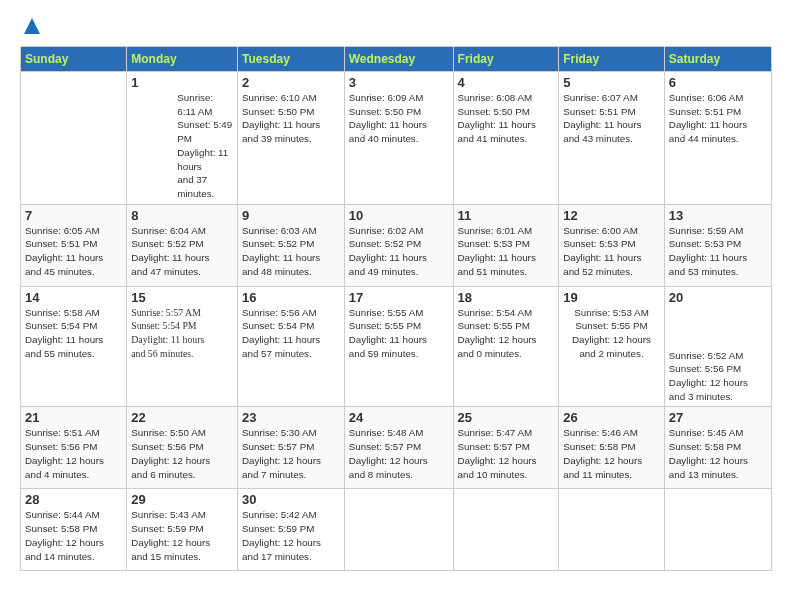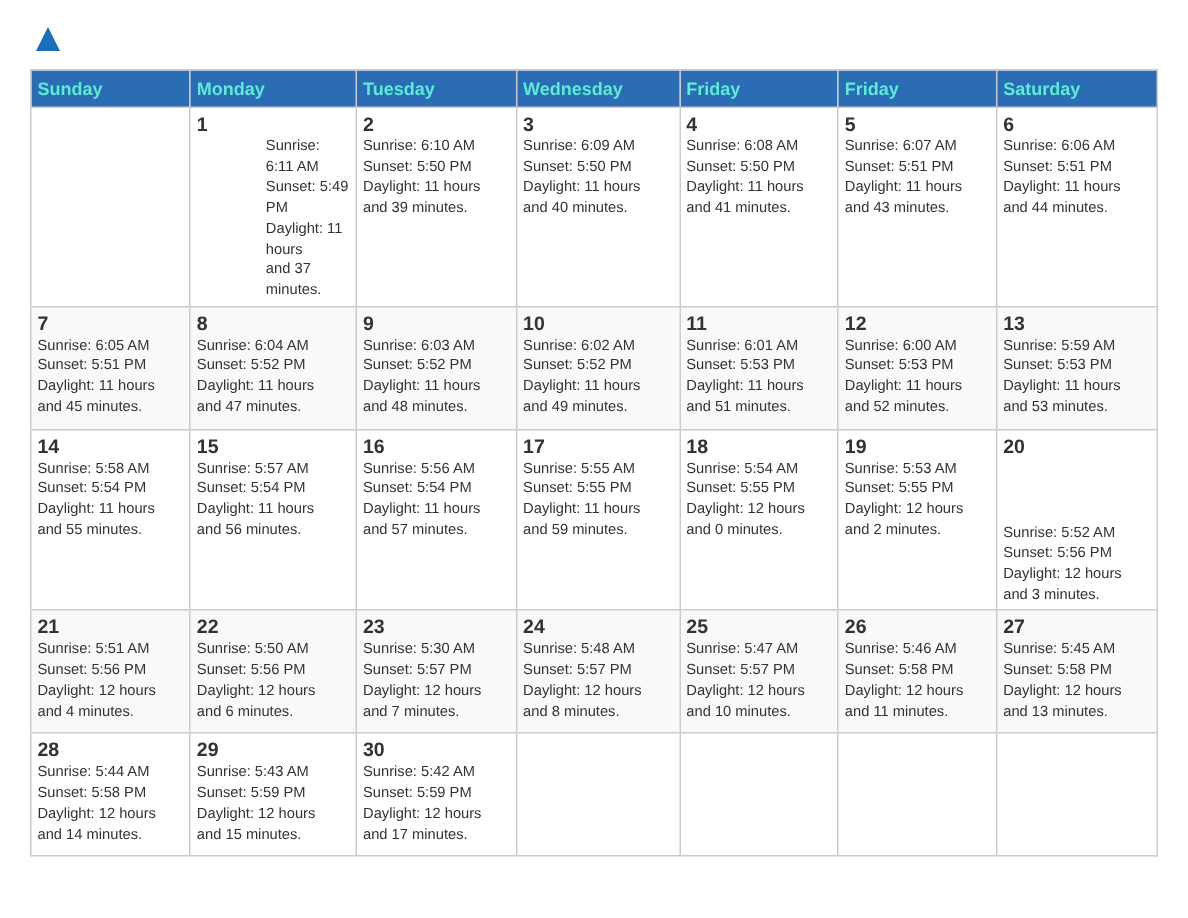--- a/index.html
+++ b/index.html
@@ -54,21 +54,21 @@
       color: #555;
       margin-top: 2px;
     }
     .calendar-table {
       width: 100%;
       border-collapse: collapse;
       font-size: 10.5px;
     }
     .calendar-table th {
       background: #2a6db5;
-      color: #5eead4;
+      color: #bef264;
       padding: 5px 4px;
       text-align: left;
       font-size: 12px;
       font-weight: bold;
       border: 1px solid #ccc;
     }
     .calendar-table td {
       border: 1px solid #ccc;
       vertical-align: top;
       padding: 3px 4px;
@@ -228,21 +228,21 @@
         <tr>
           <td>
             <span class="day-number">14</span>
             <div class="day-info" style="white-space: pre-line;">Sunrise: 5:58 AM
 Sunset: 5:54 PM
 Daylight: 11 hours
 and 55 minutes.</div>
           </td>
           <td>
             <span class="day-number">15</span>
-            <div class="day-info" style="white-space: pre-line;">Sunrise: 5:57 AM
+            <div class="day-info" style="white-space: pre-line; font-family: Liberation Serif, serif;">Sunrise: 5:57 AM
 Sunset: 5:54 PM
 Daylight: 11 hours
 and 56 minutes.</div>
           </td>
           <td>
             <span class="day-number">16</span>
             <div class="day-info" style="white-space: pre-line;">Sunrise: 5:56 AM
 Sunset: 5:54 PM
 Daylight: 11 hours
 and 57 minutes.</div>
@@ -256,21 +256,21 @@
           </td>
           <td>
             <span class="day-number">18</span>
             <div class="day-info" style="white-space: pre-line;">Sunrise: 5:54 AM
 Sunset: 5:55 PM
 Daylight: 12 hours
 and 0 minutes.</div>
           </td>
           <td>
             <span class="day-number">19</span>
-            <div class="day-info" style="white-space: pre-line;">Sunrise: 5:53 AM
+            <div class="day-info" style="white-space: pre-line; text-align: center;">Sunrise: 5:53 AM
 Sunset: 5:55 PM
 Daylight: 12 hours
 and 2 minutes.</div>
           </td>
           <td>
             <span class="day-number">20</span>
             <div class="day-info" style="white-space: pre-line; margin-top: 44px;">Sunrise: 5:52 AM
 Sunset: 5:56 PM
 Daylight: 12 hours
 and 3 minutes.</div>

